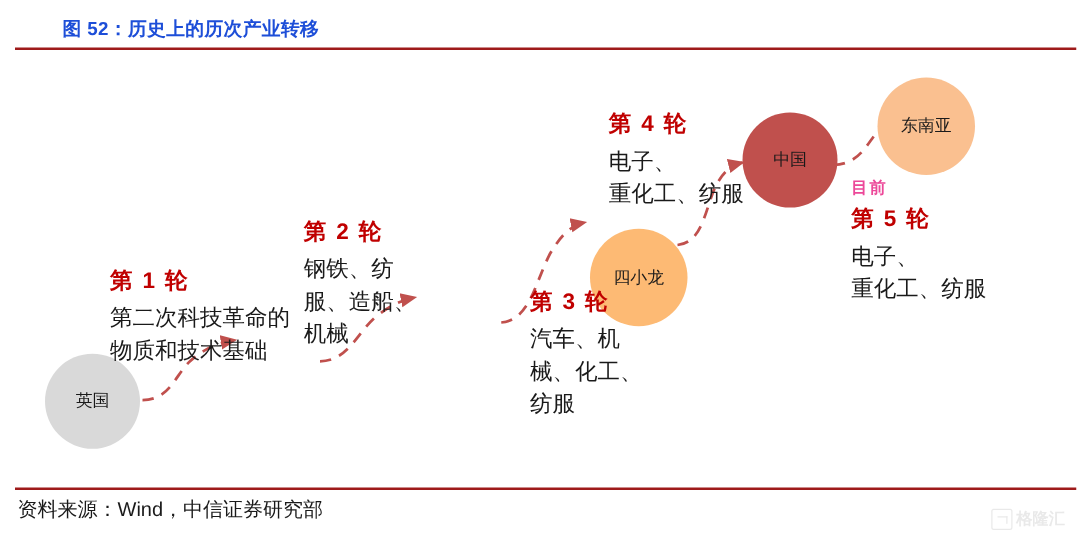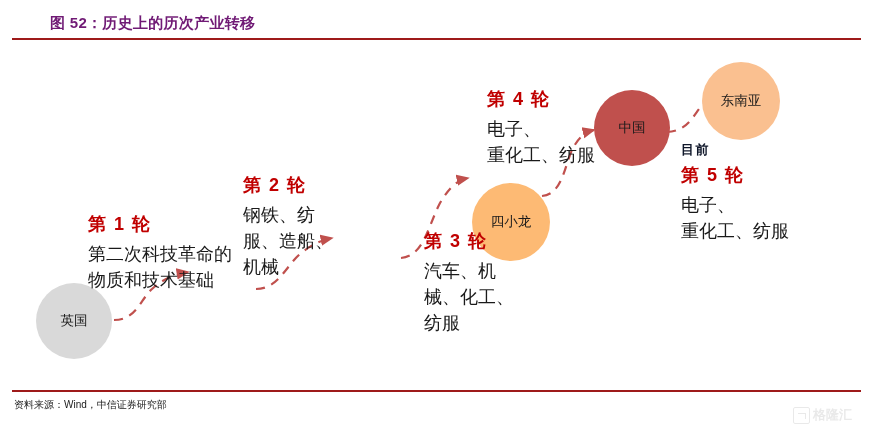--- a/index.html
+++ b/index.html
@@ -18,21 +18,21 @@
     overflow: hidden;
   }
 
   
   #figure-title {
     position: absolute;
     left: 14px;
     top: 14px;
     font-size: 15px;
     font-weight: 700;
-    color: #701a75;
+    color: #1d4ed8;
     letter-spacing: 0.3px;
     white-space: nowrap;
     padding-left: 36px;
   }
   #title-rule {
     position: absolute;
     left: 12px;
     top: 38px;
     width: 849px;
     height: 2px;
@@ -45,21 +45,21 @@
     left: 12px;
     top: 390px;
     width: 849px;
     height: 2px;
     background: #9e1a1a;
   }
   #source-note {
     position: absolute;
     left: 14px;
     top: 398px;
-    font-size: 10px;
+    font-size: 16px;
     color: #1a1a1a;
     white-space: nowrap;
   }
 
   
   #watermark {
     position: absolute;
     left: 793px;
     top: 406px;
     display: flex;
@@ -125,21 +125,21 @@
     font-size: 18px;
     font-weight: 700;
     color: #c00000;
     letter-spacing: 1.5px;
     margin: 0 0 5px 0;
     white-space: nowrap;
   }
   .annot .round-now {
     font-size: 13px;
     font-weight: 700;
-    color: #0f172a;
+    color: #ec4899;
     letter-spacing: 1.5px;
     margin: 0 0 4px 0;
     white-space: nowrap;
   }
   .annot .round-desc {
     font-size: 18px;
     color: #1a1a1a;
     line-height: 1.45;
     margin: 0;
   }

